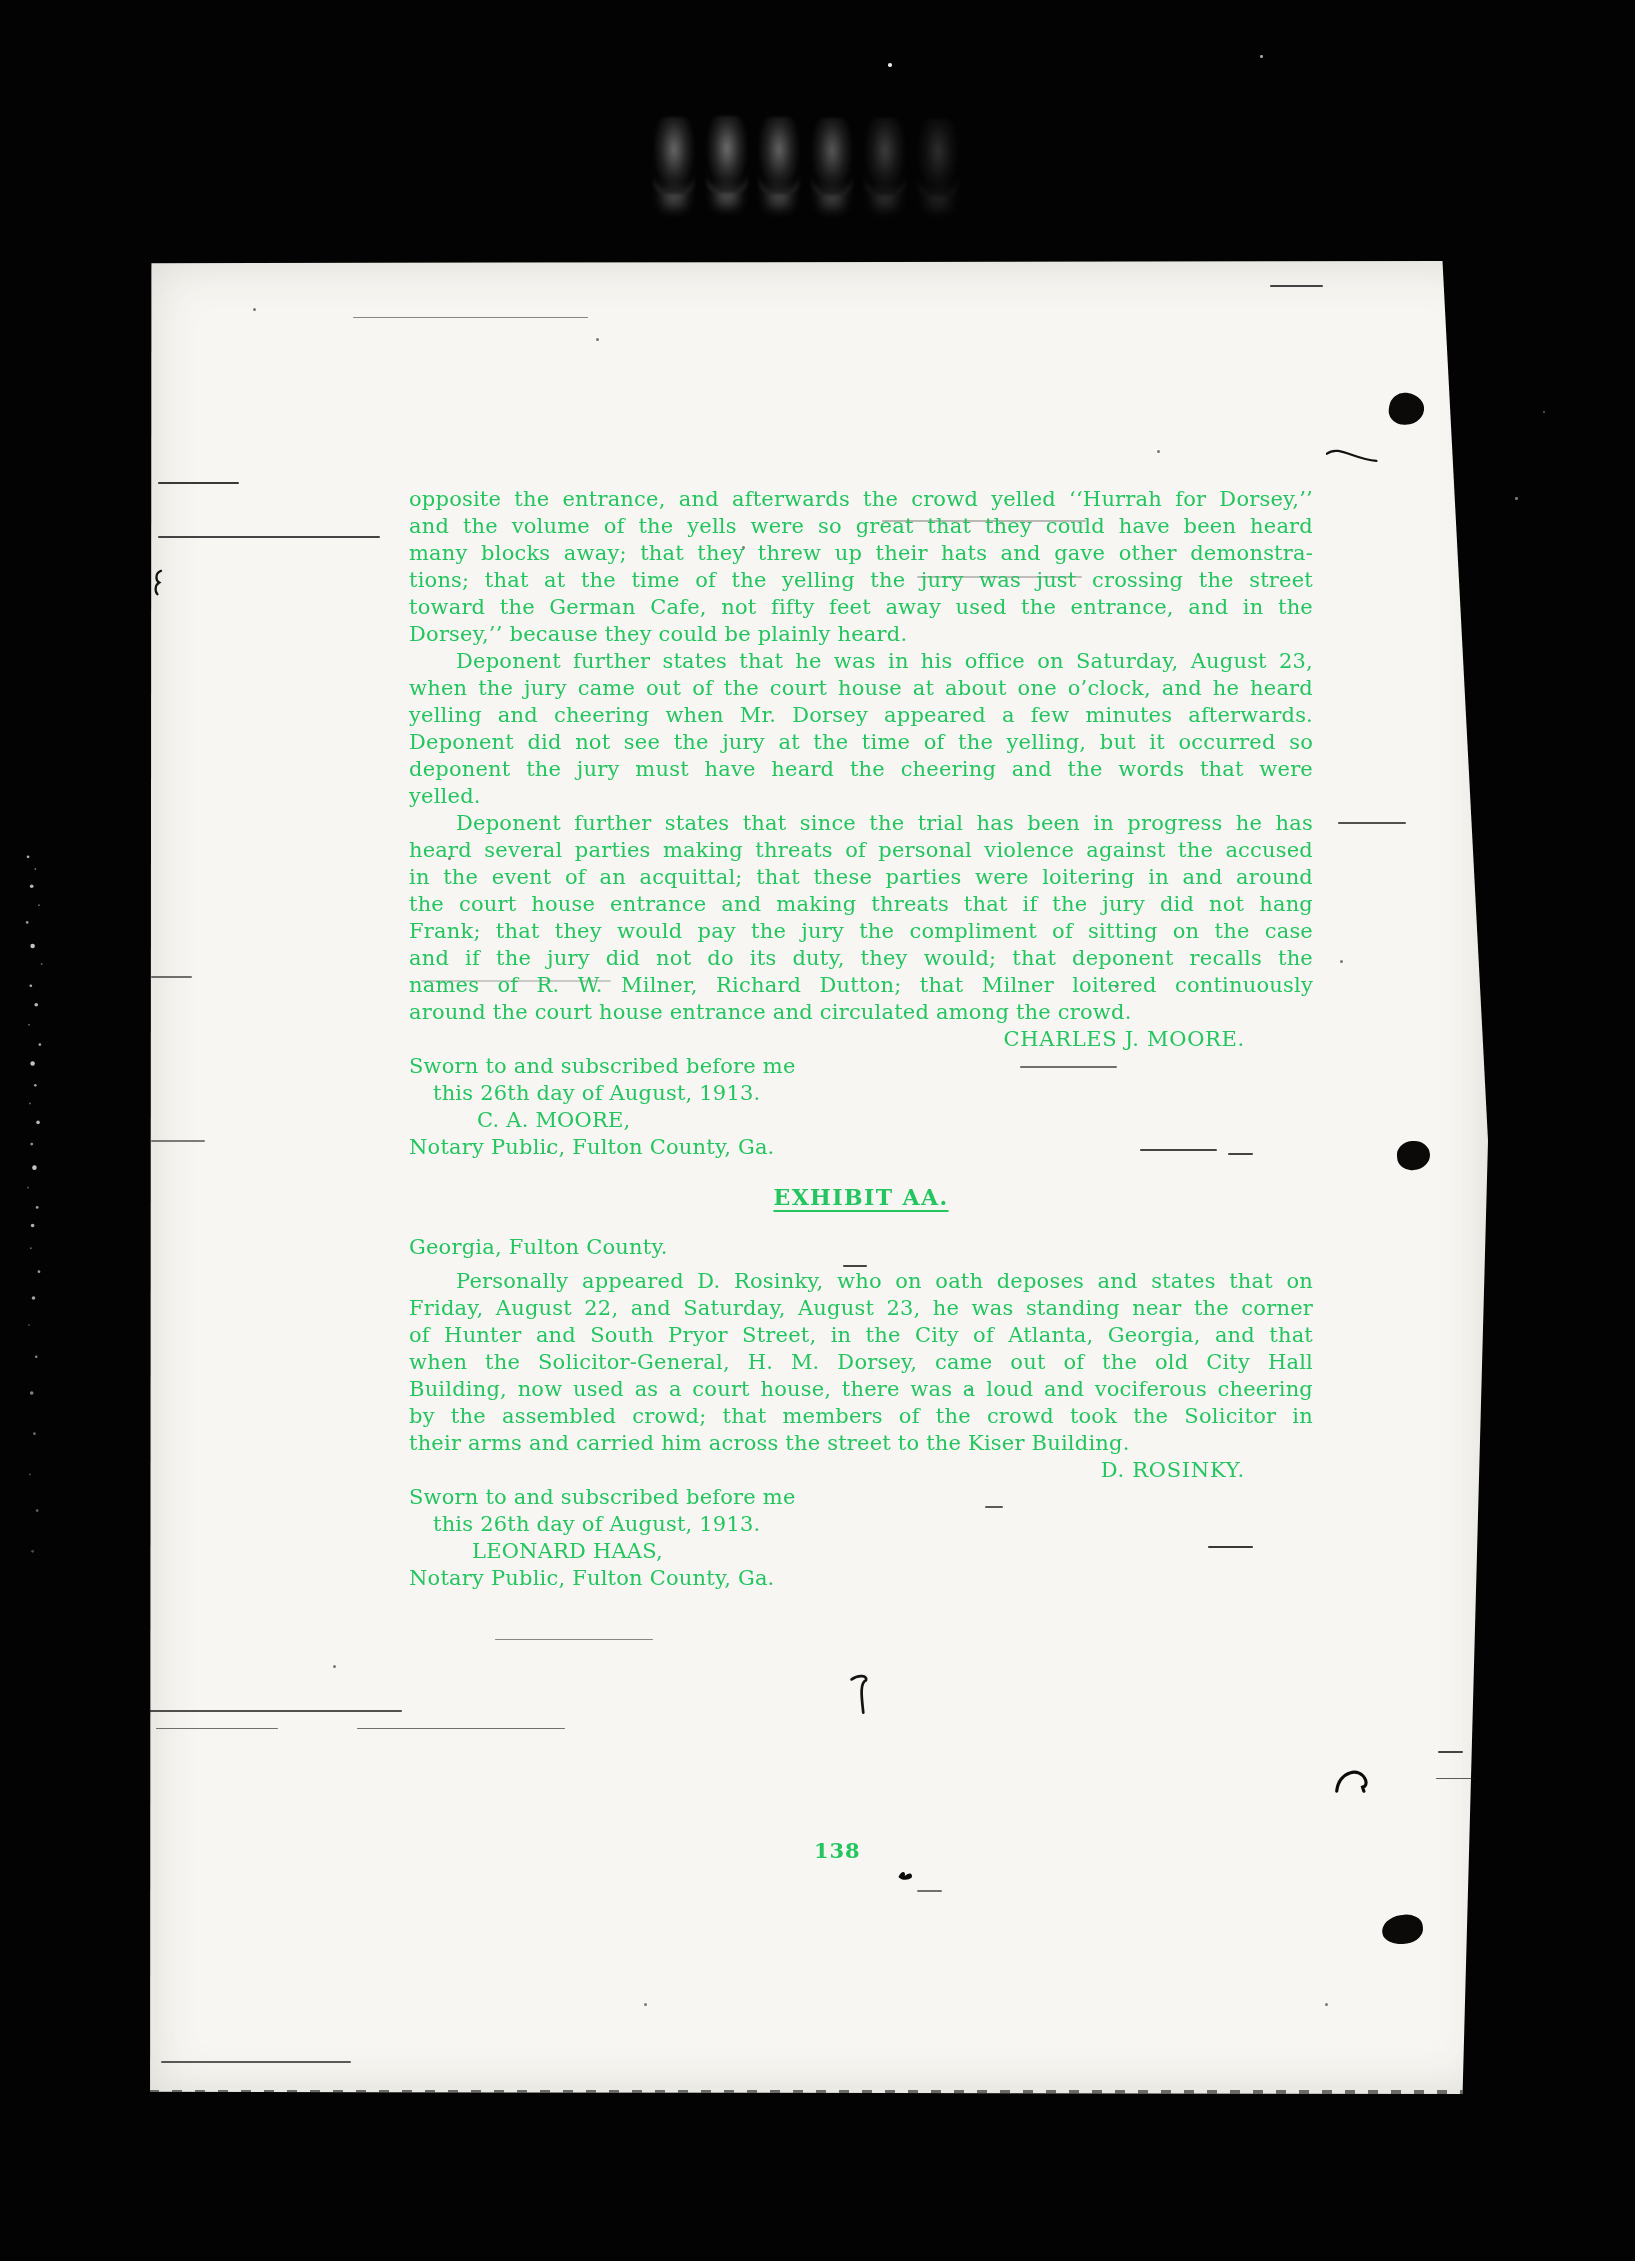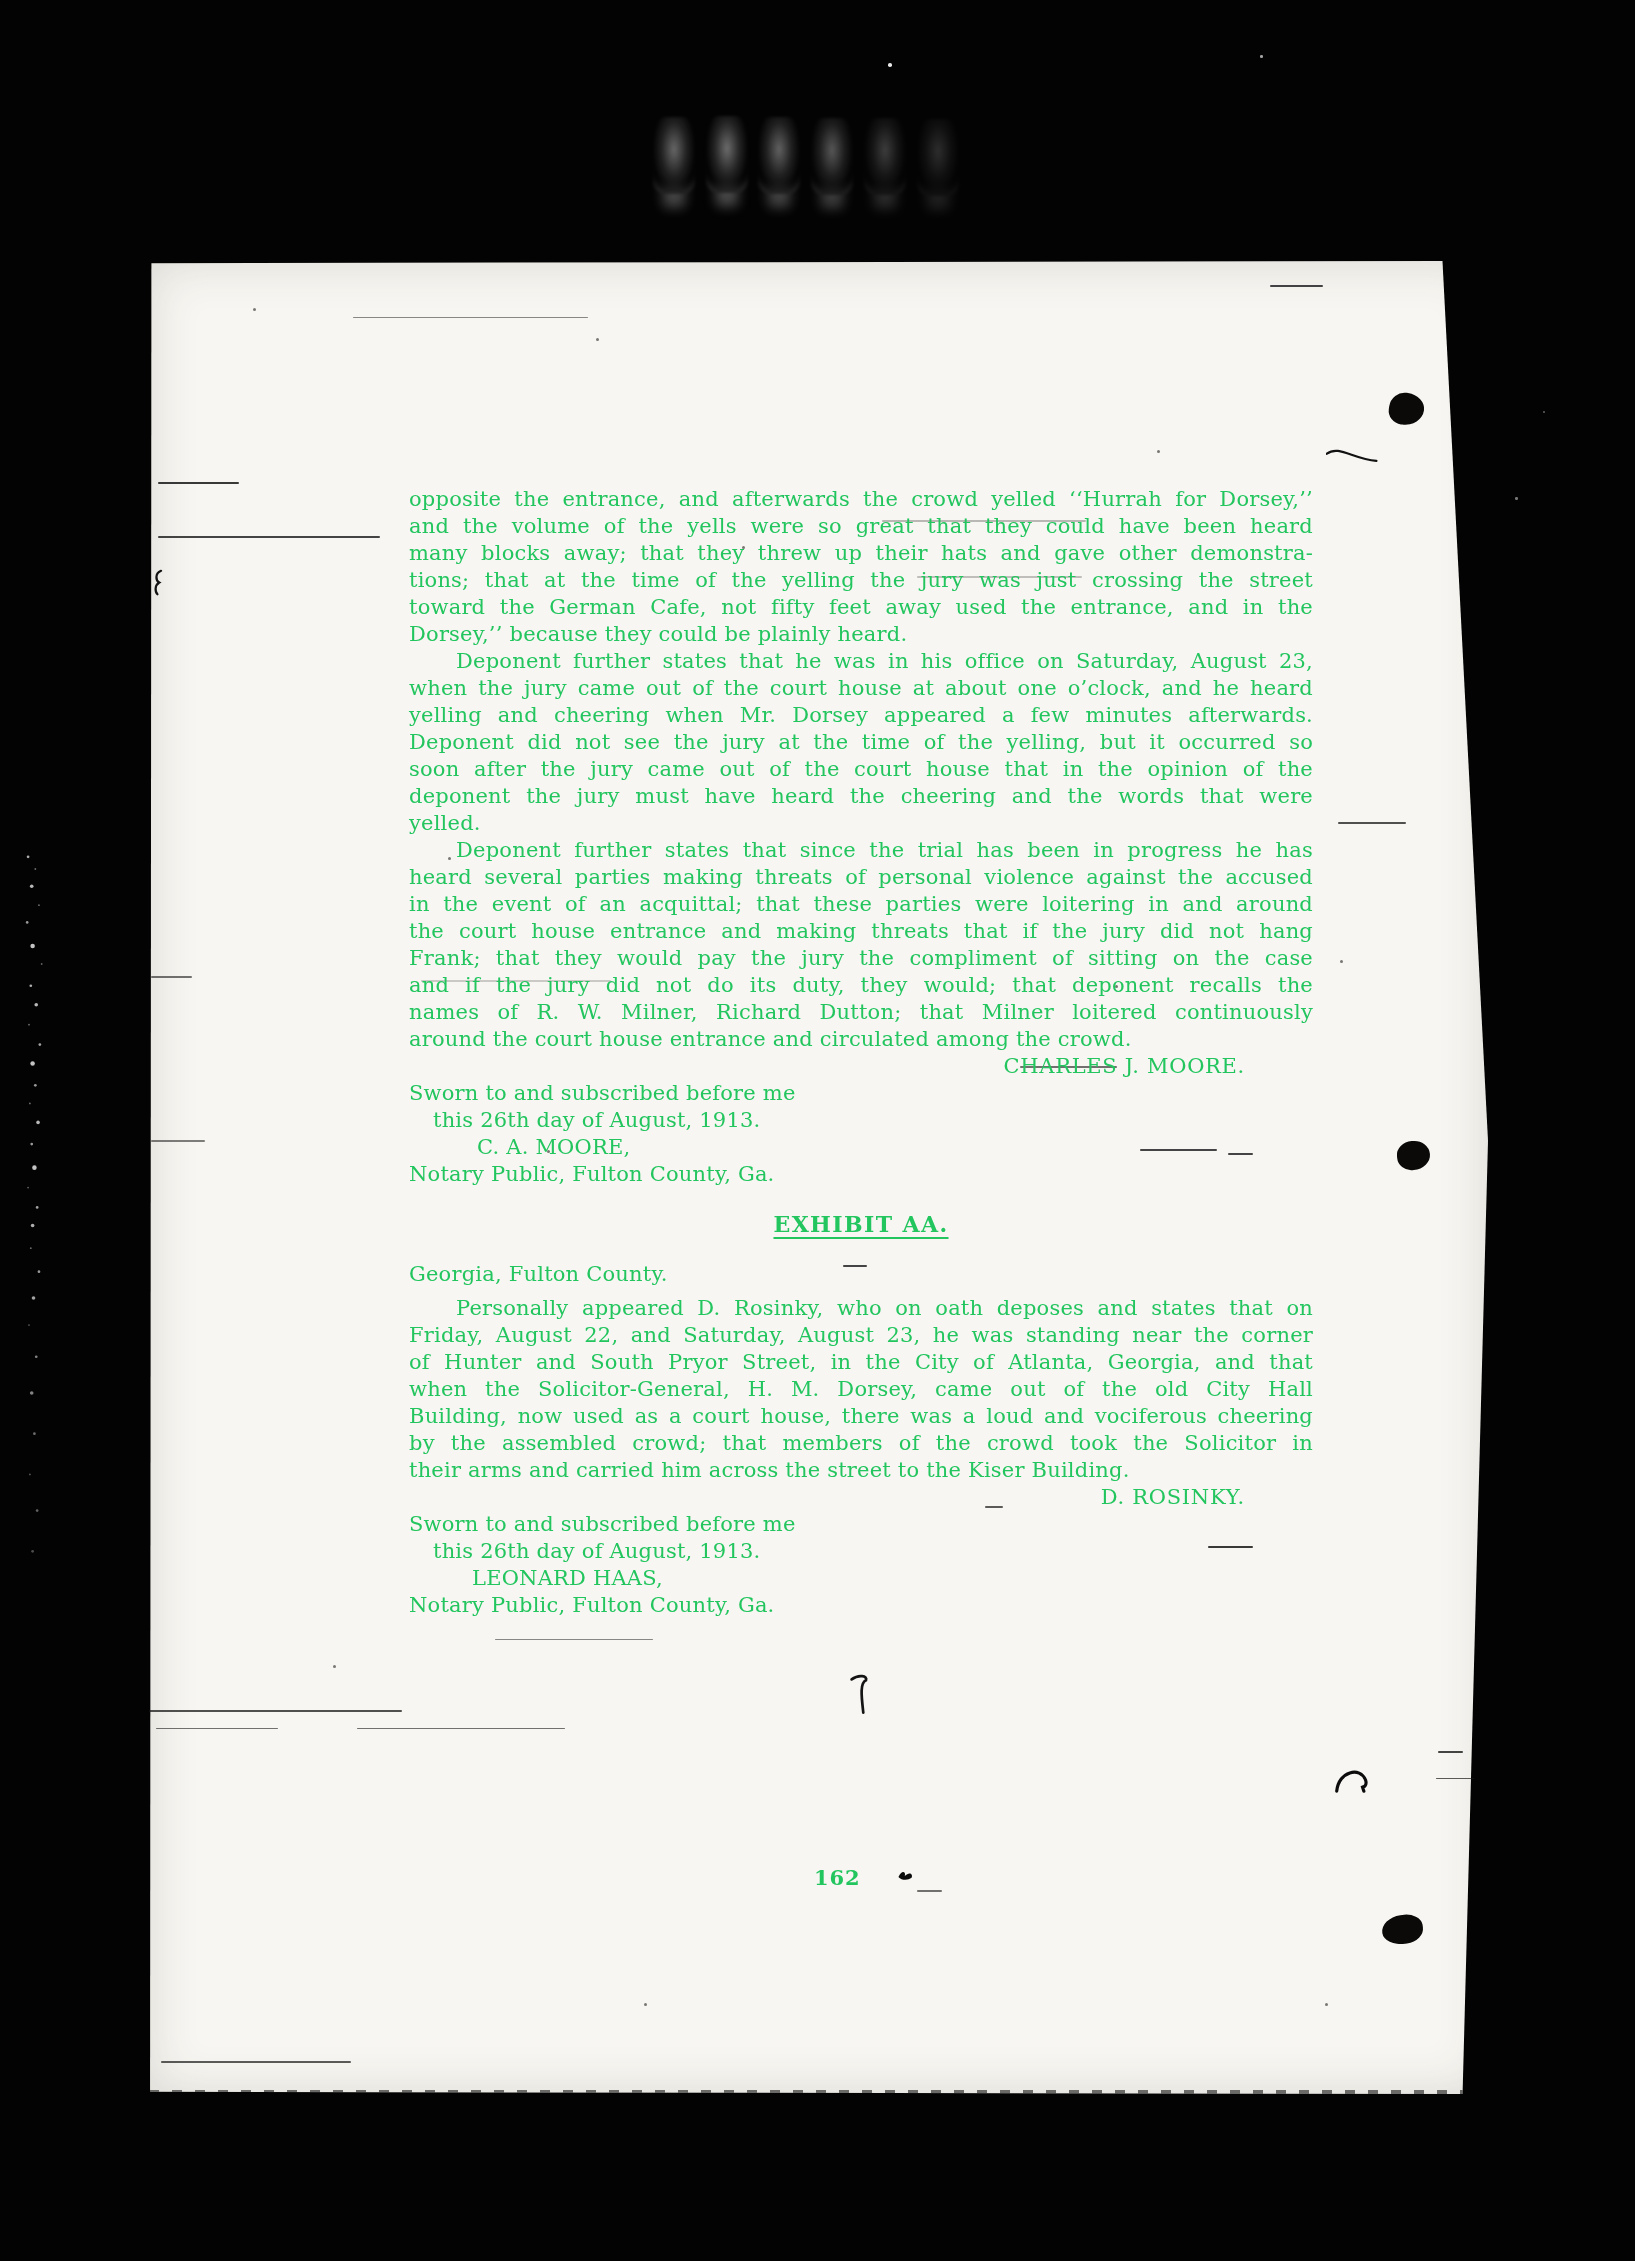--- a/index.html
+++ b/index.html
@@ -164,21 +164,20 @@
         <div class="line just">many blocks away; that they threw up their hats and gave other demonstra-</div>
         <div class="line just">tions; that at the time of the yelling the jury was just crossing the street</div>
         <div class="line just">toward the German Cafe, not fifty feet away used the entrance, and in the</div>
         <div class="line">Dorsey,’’ because they could be plainly heard.</div>
       </div>
       <div>
         <div class="line just" style="text-indent: 47px;">Deponent further states that he was in his office on Saturday, August 23,</div>
         <div class="line just">when the jury came out of the court house at about one o’clock, and he heard</div>
         <div class="line just">yelling and cheering when Mr. Dorsey appeared a few minutes afterwards.</div>
         <div class="line just">Deponent did not see the jury at the time of the yelling, but it occurred so</div>
-        <div class="line just">soon after the jury came out of the court house that in the opinion of the</div>
         <div class="line just">deponent the jury must have heard the cheering and the words that were</div>
         <div class="line">yelled.</div>
       </div>
       <div>
         <div class="line just" style="text-indent: 47px;">Deponent further states that since the trial has been in progress he has</div>
         <div class="line just">heard several parties making threats of personal violence against the accused</div>
         <div class="line just">in the event of an acquittal; that these parties were loitering in and around</div>
         <div class="line just">the court house entrance and making threats that if the jury did not hang</div>
         <div class="line just">Frank; that they would pay the jury the compliment of sitting on the case</div>
         <div class="line just">and if the jury did not do its duty, they would; that deponent recalls the</div>
@@ -212,18 +211,18 @@
       <div>
         <div class="line sig">D. ROSINKY.</div>
       </div>
       <div>
         <div class="line" style="padding-left: 0px;">Sworn to and subscribed before me</div>
         <div class="line" style="padding-left: 24px;">this 26th day of August, 1913.</div>
         <div class="line" style="padding-left: 63px;">LEONARD HAAS,</div>
         <div class="line" style="padding-left: 0px;">Notary Public, Fulton County, Ga.</div>
       </div>
       <div style="margin-top: 245px;">
-        <div class="line pagenum" style="padding-left: 405px;">162</div>
+        <div class="line pagenum" style="padding-left: 405px;">138</div>
       </div>
     </div>
 
 </div>
 
 
 </body></html>

